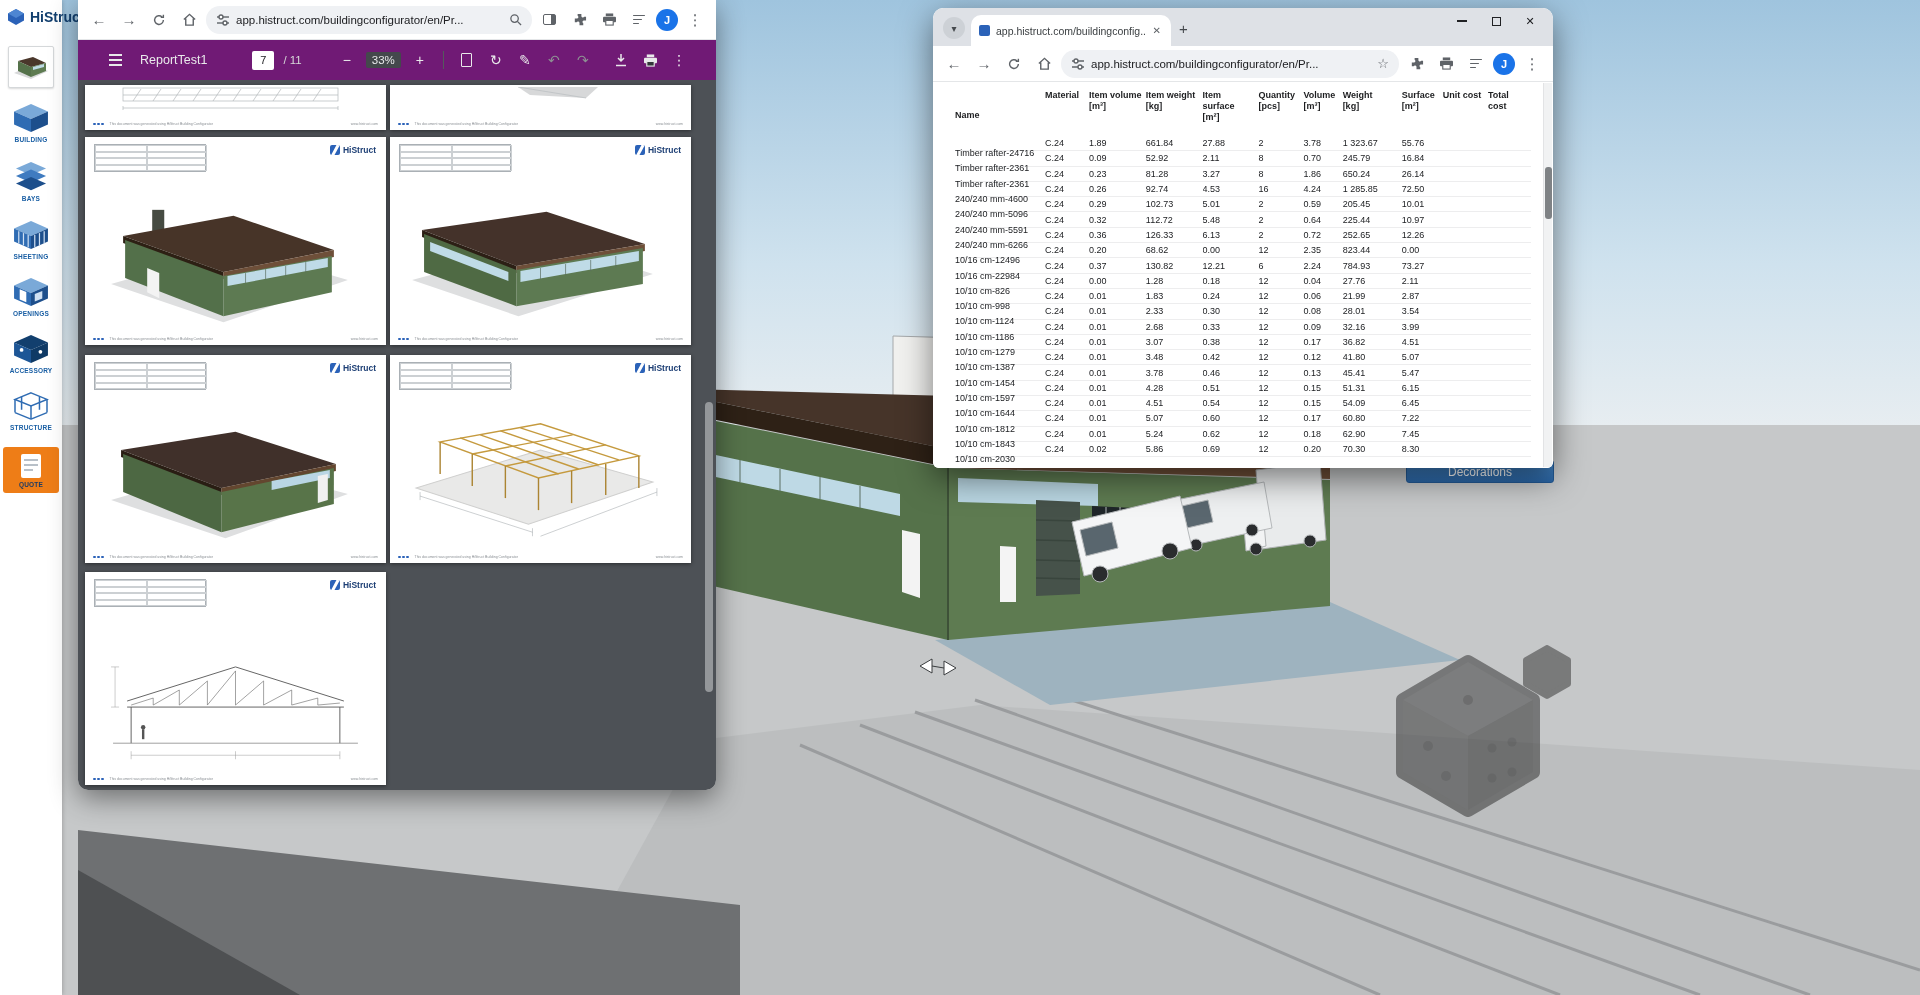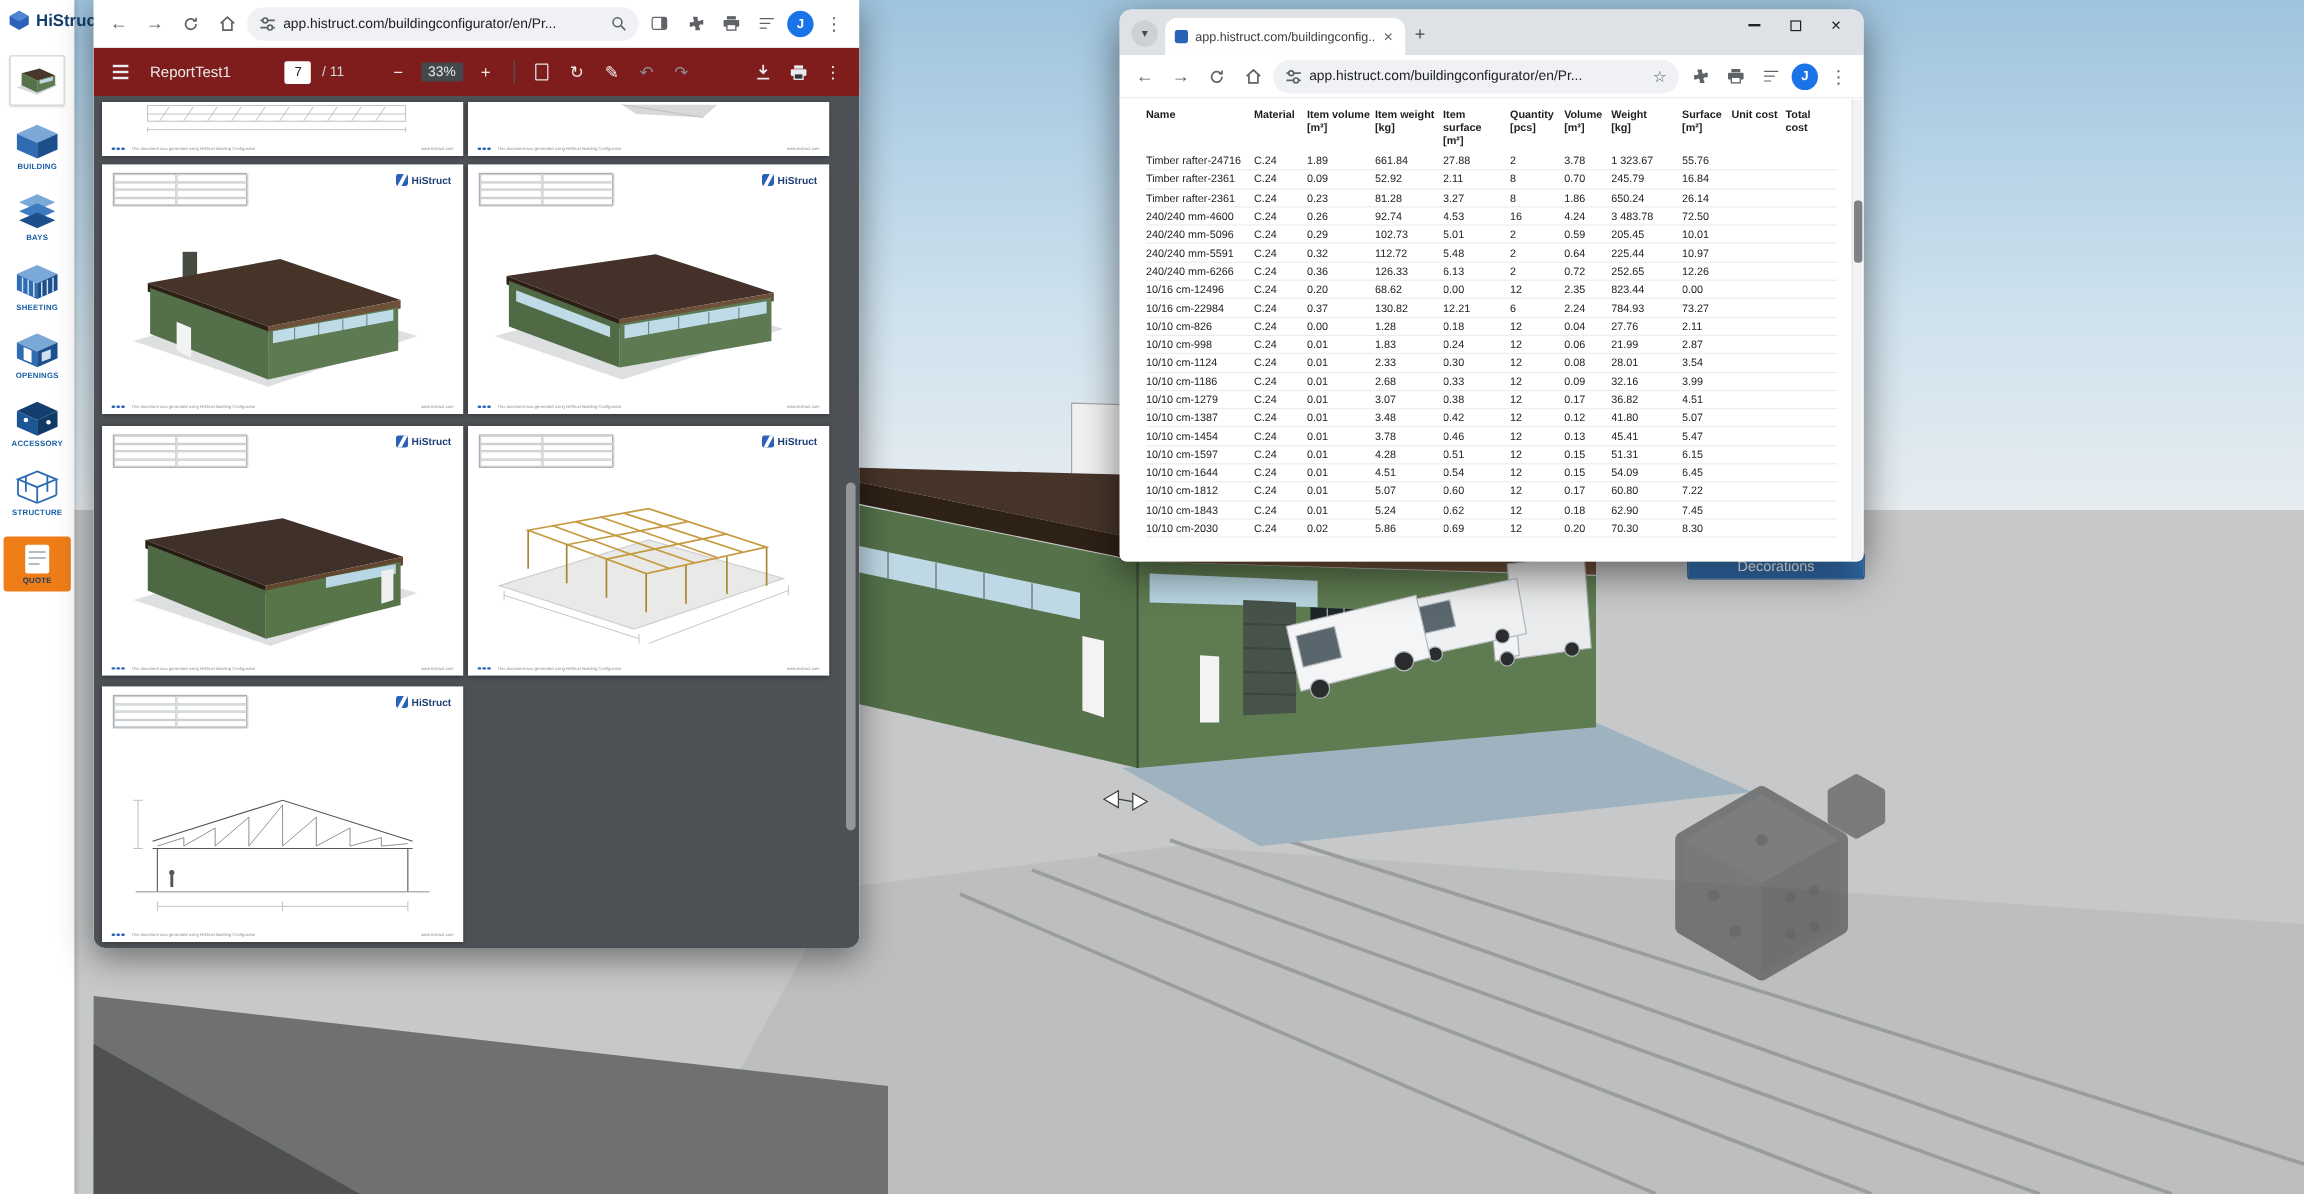--- a/index.html
+++ b/index.html
@@ -31,21 +31,21 @@
     display:flex;align-items:center;justify-content:center;cursor:pointer;}
   .lines-ico{display:flex;flex-direction:column;gap:2.5px;cursor:pointer;}
   .lines-ico i{display:block;height:1.6px;background:#5f6368;border-radius:1px;}
   .lines-ico i:nth-child(1){width:12px;}.lines-ico i:nth-child(2){width:9px;}.lines-ico i:nth-child(3){width:6px;}
   .sidepanel-ico{width:13px;height:11px;border:1.4px solid #5f6368;border-radius:2px;position:relative;cursor:pointer;}
   .sidepanel-ico::after{content:"";position:absolute;right:0;top:0;bottom:0;width:4px;background:#5f6368;}
 
   
   #main-window{position:absolute;left:78px;top:0;width:638px;height:790px;z-index:15;border-radius:0 0 10px 10px;
     box-shadow:0 8px 28px rgba(0,0,0,.45);overflow:hidden;background:#fff;display:flex;flex-direction:column;}
-  #pdf-toolbar{height:40px;background:#7f1d1d;color:#e9eaeb;display:flex;align-items:center;padding:0 12px;gap:9px;font-size:12px;flex:0 0 auto;}
+  #pdf-toolbar{height:40px;background:#701a75;color:#e9eaeb;display:flex;align-items:center;padding:0 27px;gap:9px;font-size:12px;flex:0 0 auto;}
   .pt-title{font-size:12.5px;margin-left:6px;}
   .pt-center{display:flex;align-items:center;gap:9px;margin-left:36px;}
   .pg-box{width:22px;height:19px;background:#fff;color:#202124;border-radius:2px;display:flex;align-items:center;justify-content:center;font-size:11px;cursor:text;}
   .pg-total{font-size:11.5px;color:#d7d8d9;}
   .pt-btn{min-width:20px;height:24px;display:flex;align-items:center;justify-content:center;color:#e9eaeb;font-size:14px;cursor:pointer;}
   .pt-btn.dim{color:#8d9093;}
   .zoom-val{font-size:11.5px;background:#44484c;padding:2px 6px;border-radius:2px;}
   .pt-divider{width:1px;height:18px;background:#55595d;margin:0 4px;}
   .pt-spacer{flex:1;}
   .hamburger{display:flex;flex-direction:column;gap:3px;cursor:pointer;}
@@ -87,21 +87,21 @@
   .win-min-glyph{width:10px;height:1.6px;background:#202124;display:block;}
   .win-max-glyph{width:9px;height:9px;border:1.4px solid #202124;display:block;}
   #popup .browser-bar{height:36px;}
   #popup-content{position:relative;flex:1;background:#fff;overflow:hidden;padding:8px 22px 0 22px;}
   #bom-title{font-size:12.5px;font-weight:bold;color:#17181a;margin-bottom:8px;}
   .bom-hrow{display:flex;font-size:9px;font-weight:bold;color:#1d1e20;line-height:11px;margin-bottom:4px;}
   .bh{padding-right:4px;}
   .bh div{min-height:11px;}
   .bom-row{display:flex;height:15.3px;align-items:center;font-size:9px;color:#202225;border-bottom:1px solid #ededee;}
   .bc{padding-right:4px;white-space:nowrap;overflow:hidden;}
-  .c0{width:92px;}.c1{width:45px;}.c2{width:58px;}.c3{width:58px;}.c4{width:57px;}.c5{width:46px;}
+  .c0{width:92px;margin-top:20px;}.c1{width:45px;}.c2{width:58px;}.c3{width:58px;}.c4{width:57px;}.c5{width:46px;}
   .c6{width:40px;}.c7{width:44px;}.c8{width:42px;margin-left:16px;}.c9{width:46px;}.c10{width:44px;}
   .popup-scroll{position:absolute;right:1px;top:75px;bottom:1px;width:9px;background:#f1f2f3;border-left:1px solid #e2e3e5;}
   .popup-thumb{position:absolute;top:84px;height:52px;left:1px;width:7px;background:#7f8285;border-radius:3px;cursor:grab;}
 
   svg{display:block;}
 </style>
 </head>
 <body>
 
 <svg id="scene" viewBox="0 0 1920 995" preserveAspectRatio="none">
@@ -825,21 +825,21 @@
           <div class="bc c10"></div>
         </div>
         <div class="bom-row">
           <div class="bc c0">240/240 mm-4600</div>
           <div class="bc c1">C.24</div>
           <div class="bc c2">0.26</div>
           <div class="bc c3">92.74</div>
           <div class="bc c4">4.53</div>
           <div class="bc c5">16</div>
           <div class="bc c6">4.24</div>
-          <div class="bc c7">3 483.78</div>
+          <div class="bc c7">1 285.85</div>
           <div class="bc c8">72.50</div>
           <div class="bc c9"></div>
           <div class="bc c10"></div>
         </div>
         <div class="bom-row">
           <div class="bc c0">240/240 mm-5096</div>
           <div class="bc c1">C.24</div>
           <div class="bc c2">0.29</div>
           <div class="bc c3">102.73</div>
           <div class="bc c4">5.01</div>

